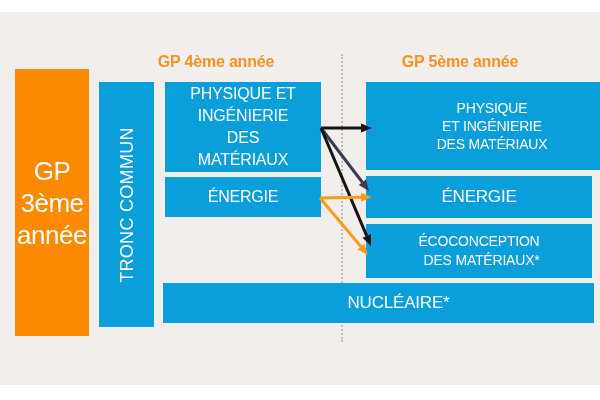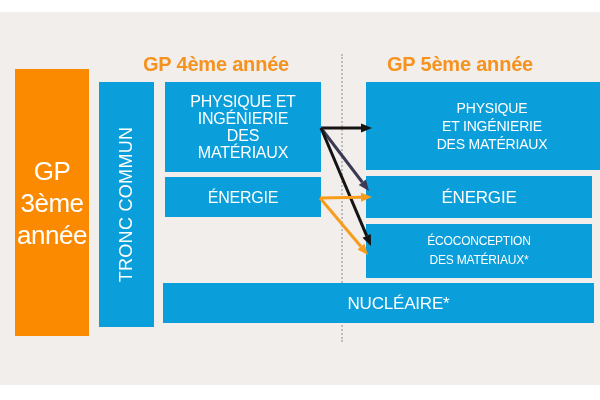--- a/index.html
+++ b/index.html
@@ -7,43 +7,43 @@
     position:relative;width:600px;height:400px;overflow:hidden;
     background:#ffffff;
     font-family:"Liberation Sans", sans-serif;
   }
   .panel{position:absolute;left:0;top:12px;width:600px;height:373px;background:#F1EEEC;}
   .abs{position:absolute;box-sizing:border-box;}
   .bluebox{
     background:#0A9EDA;color:#ffffff;
     display:flex;align-items:center;justify-content:center;
     text-align:center;white-space:pre-line;
-    font-size:16px;line-height:17px;letter-spacing:-0.2px;
+    font-size:16px;line-height:22px;letter-spacing:-0.2px;
   }
   .orangebox{
     background:#FC8A00;color:#ffffff;
     display:flex;align-items:center;justify-content:center;
     text-align:center;white-space:pre-line;
     font-size:26px;line-height:32px;letter-spacing:-0.5px;
   }
   .col-header{
-    color:#F6921E;font-weight:bold;font-size:20px;
+    color:#F6921E;font-weight:bold;font-size:16px;
     text-align:center;letter-spacing:-0.2px;
   }
   .tronc{left:99px;top:82px;width:55px;height:245px;}
   .tronc span{
     transform:rotate(-90deg);white-space:nowrap;
     font-size:18px;letter-spacing:0.3px;
   }
   .y3{left:15px;top:69px;width:74px;height:267px;}
   .p4{left:165px;top:82px;width:156px;height:90px;}
   .e4{left:165px;top:177px;width:156px;height:40px;}
   .p5{left:366px;top:82px;width:252px;height:88px;font-size:14px;line-height:18px;}
   .e5{left:366px;top:176px;width:226px;height:42px;font-size:17px;}
-  .eco5{left:366px;top:224px;width:226px;height:54px;font-size:12px;line-height:19px;}
+  .eco5{left:366px;top:224px;width:226px;height:54px;font-size:14px;line-height:19px;text-align:right;}
   .nuc{left:163px;top:283px;width:431px;height:40px;font-size:17px;padding-left:40px;}
   .h4{left:116px;top:53px;width:200px;}
   .h5{left:360px;top:53px;width:200px;}
   .divider{
     left:341px;top:54px;width:0;height:288px;
     border-left:2px dotted #BDBDBD;
   }
   #arrows-svg{position:absolute;left:0;top:0;pointer-events:none;}
 </style>
 </head>

